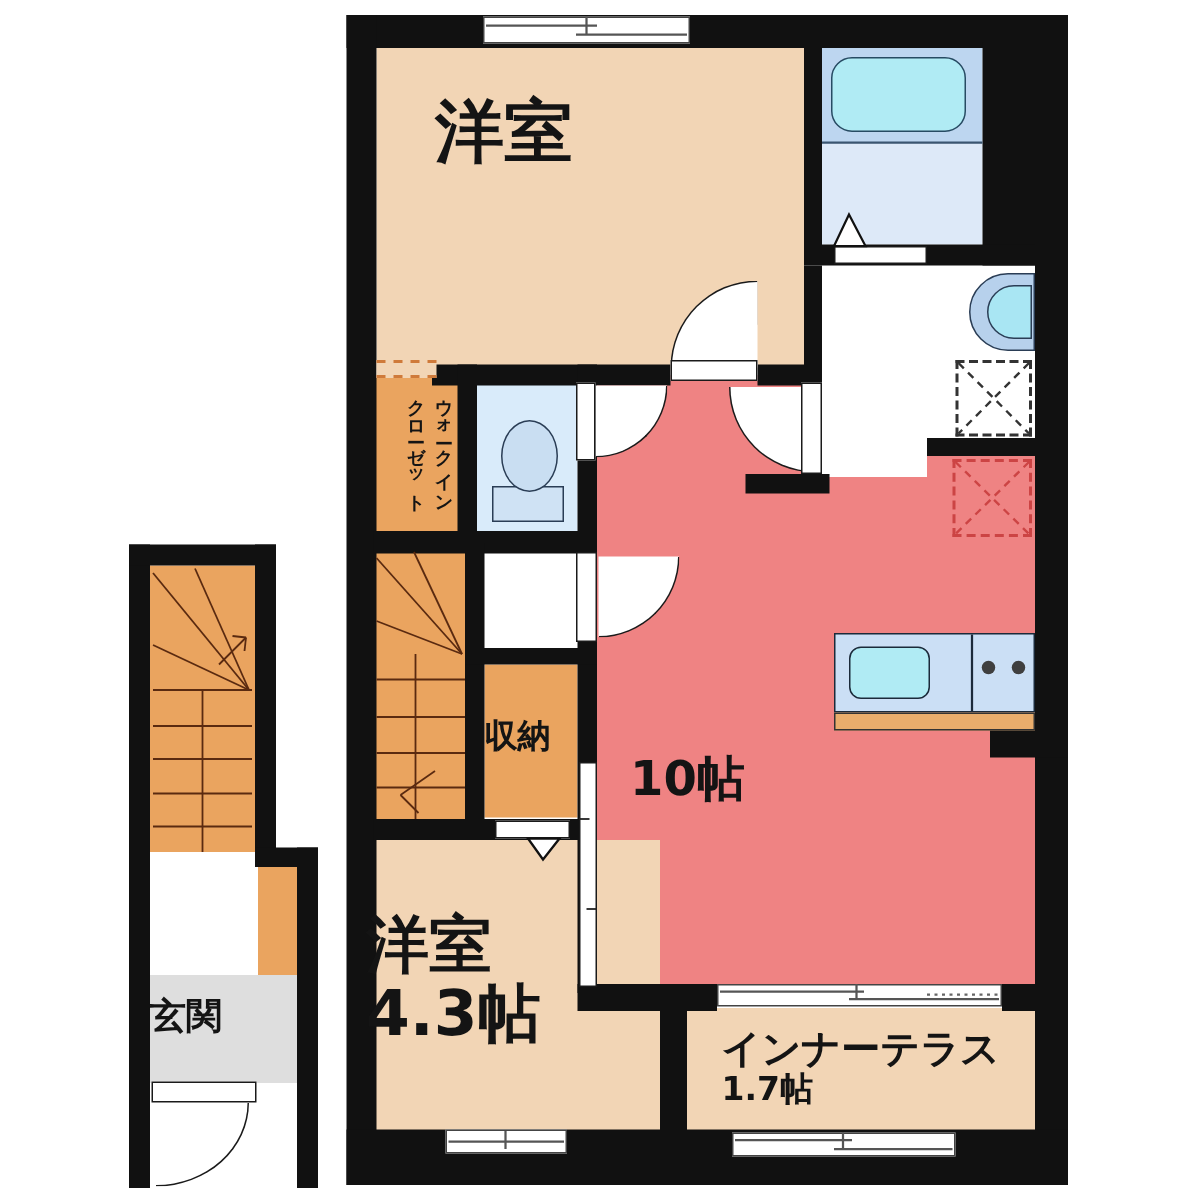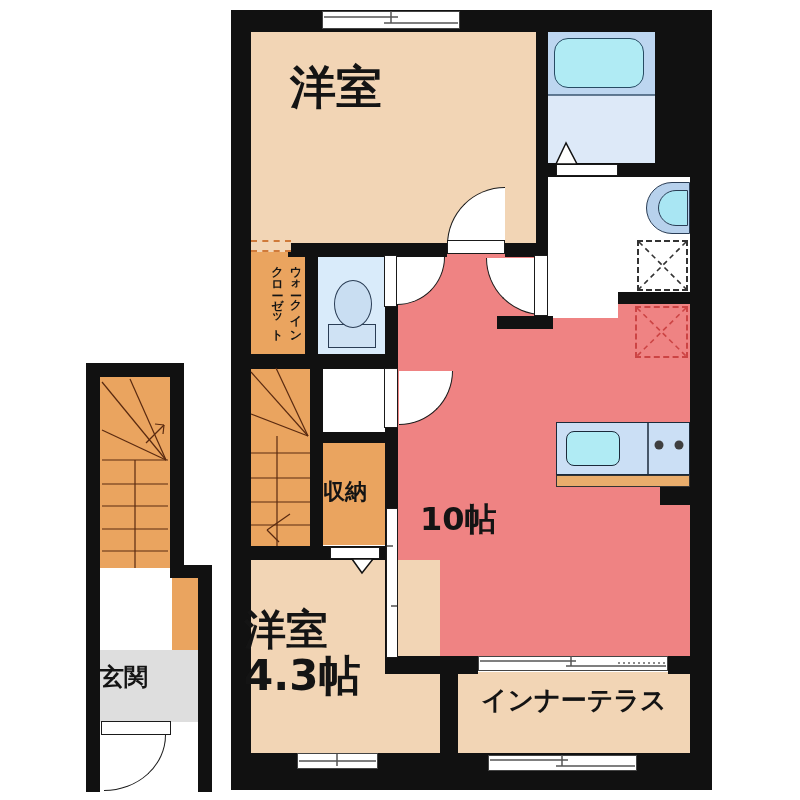--- a/index.html
+++ b/index.html
@@ -193,20 +193,21 @@
   </div>
   <div class="lbl" style="left:420px;top:502px;width:230px;">
     <div style="font-size:32px;">10帖</div>
   </div>
   <div class="lbl" style="left:244px;top:607px;width:150px;">
     <div style="font-size:42px;">洋室</div>
     <div style="font-size:42px;">4.3帖</div>
   </div>
   <div class="lbl" style="left:458px;top:686px;width:232px;margin-left:23px;">
     <div style="font-size:26px;">インナーテラス</div>
+    <div style="font-size:22px;">1.7帖</div>
   </div>
   <div class="lbl" style="left:323px;top:480px;width:62px;font-size:22px;">
     <span>収納</span>
   </div>
   <div class="lbl" style="left:100px;top:664px;width:98px;font-size:24px;">
     <span>玄関</span>
   </div>
   <div class="lbl vtext" style="left:253px;top:257px;width:52px;height:96px;font-size:12px;">
     <span>ウォークイン</span>
     <span>クローゼット</span>

